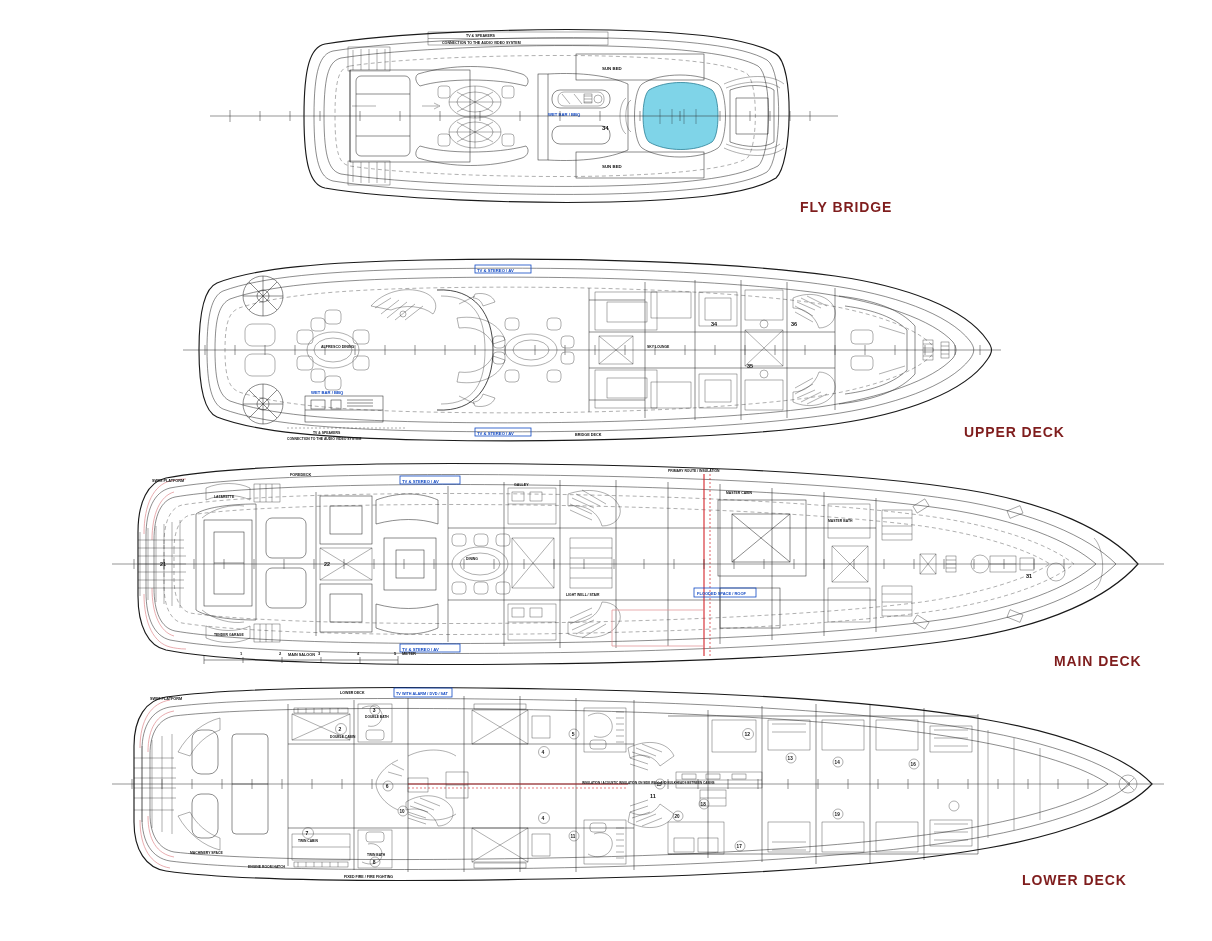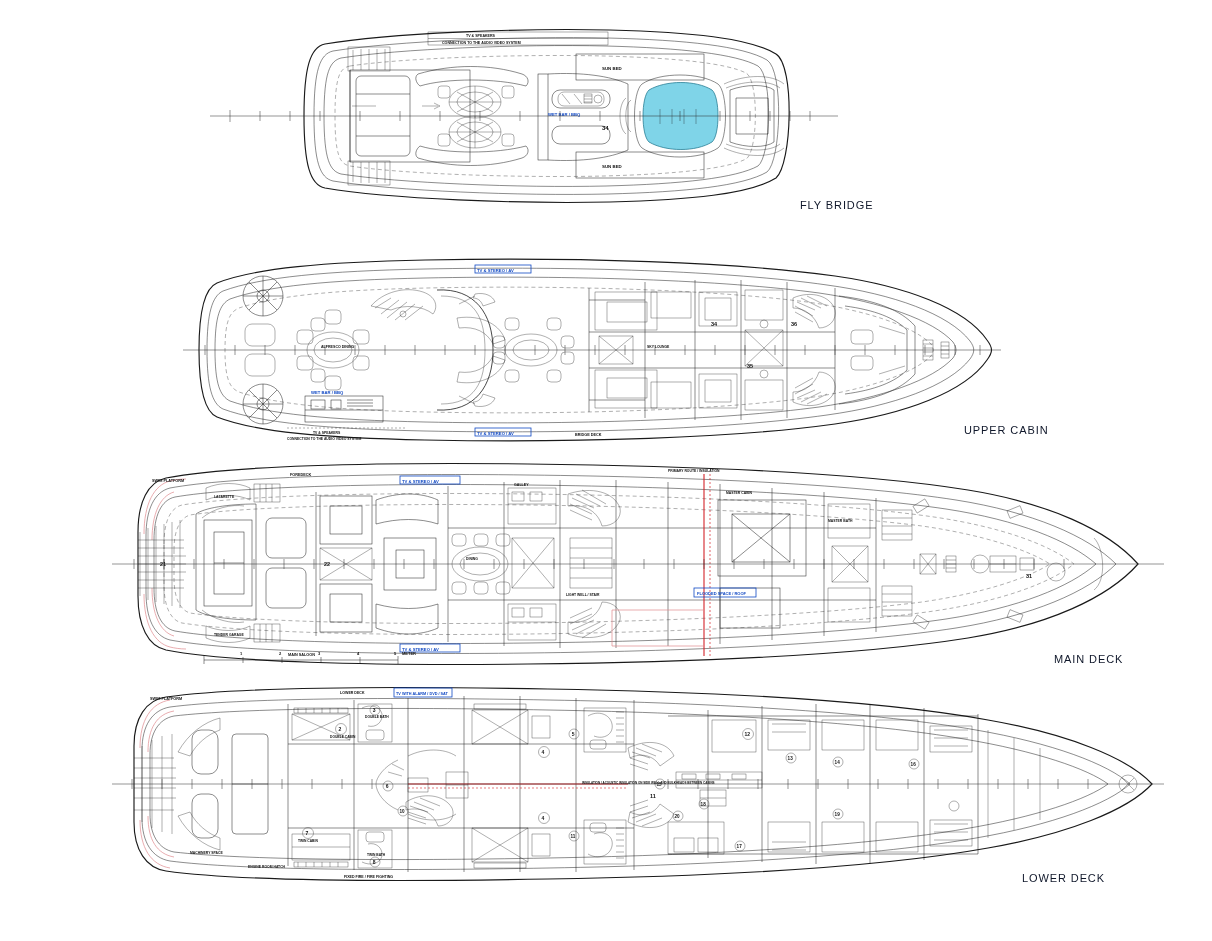--- a/index.html
+++ b/index.html
@@ -10,24 +10,24 @@
     color:#1a1a1a;
     overflow:hidden;
     position:relative;
   }
   #sheet{position:relative;width:1212px;height:941px;background:#fff;}
   .deck{position:absolute;}
   .deck svg{display:block;overflow:visible;}
   .deck-label{
     position:absolute;
     font-family:"Liberation Sans",sans-serif;
-    font-weight:normal;
-    font-size:11px;
+    font-weight:bold;
+    font-size:14px;
     letter-spacing:.9px;
-    color:#0f172a;
+    color:#7f1d1d;
     white-space:nowrap;
   }
   .bluetxt{fill:#1149c4;font-weight:bold;}
   .blk{fill:#111;}
   .ln{fill:none;stroke:#1a1a1a;}
   .thin{stroke-width:.5;}
   .hair{stroke-width:.35;}
   .med{stroke-width:.8;}
   .hull{stroke-width:1.15;}
   .redln{fill:none;stroke:#d4242a;stroke-width:1.1;}
@@ -352,21 +352,21 @@
         <path d="M30,97 L30,107 M60,97 L60,107 M90,97 L90,107 M120,97 L120,107
                  M150,97 L150,107 M180,97 L180,107 M210,97 L210,107 M240,97 L240,107
                  M270,97 L270,107 M300,97 L300,107 M330,97 L330,107 M360,97 L360,107
                  M390,97 L390,107 M420,97 L420,107 M450,97 L450,107 M480,97 L480,107
                  M510,97 L510,107 M540,97 L540,107 M570,97 L570,107 M600,97 L600,107
                  M630,97 L630,107 M660,97 L660,107 M690,97 L690,107 M720,97 L720,107
                  M750,97 L750,107 M780,97 L780,107 M805,97 L805,107"></path>
       </g>
     </svg>
   </div>
-  <div class="deck-label" style="left:964px;top:424px;">UPPER CABIN</div>
+  <div class="deck-label" style="left:964px;top:424px;">UPPER DECK</div>
 
   <div class="deck" style="left:108px;top:460px;">
     <svg width="1060" height="210" viewBox="0 0 1060 210">
       <g class="ln hull">
         <path d="M30,72 C30,42 40,22 58,18 C120,6 260,2 420,4
                  C600,6 760,14 860,30 C940,43 1000,70 1030,104
                  C1000,138 940,165 860,178 C760,194 600,202 420,204
                  C260,206 120,202 58,190 C40,186 30,166 30,136 Z"></path>
       </g>
       <g class="ln thin">

